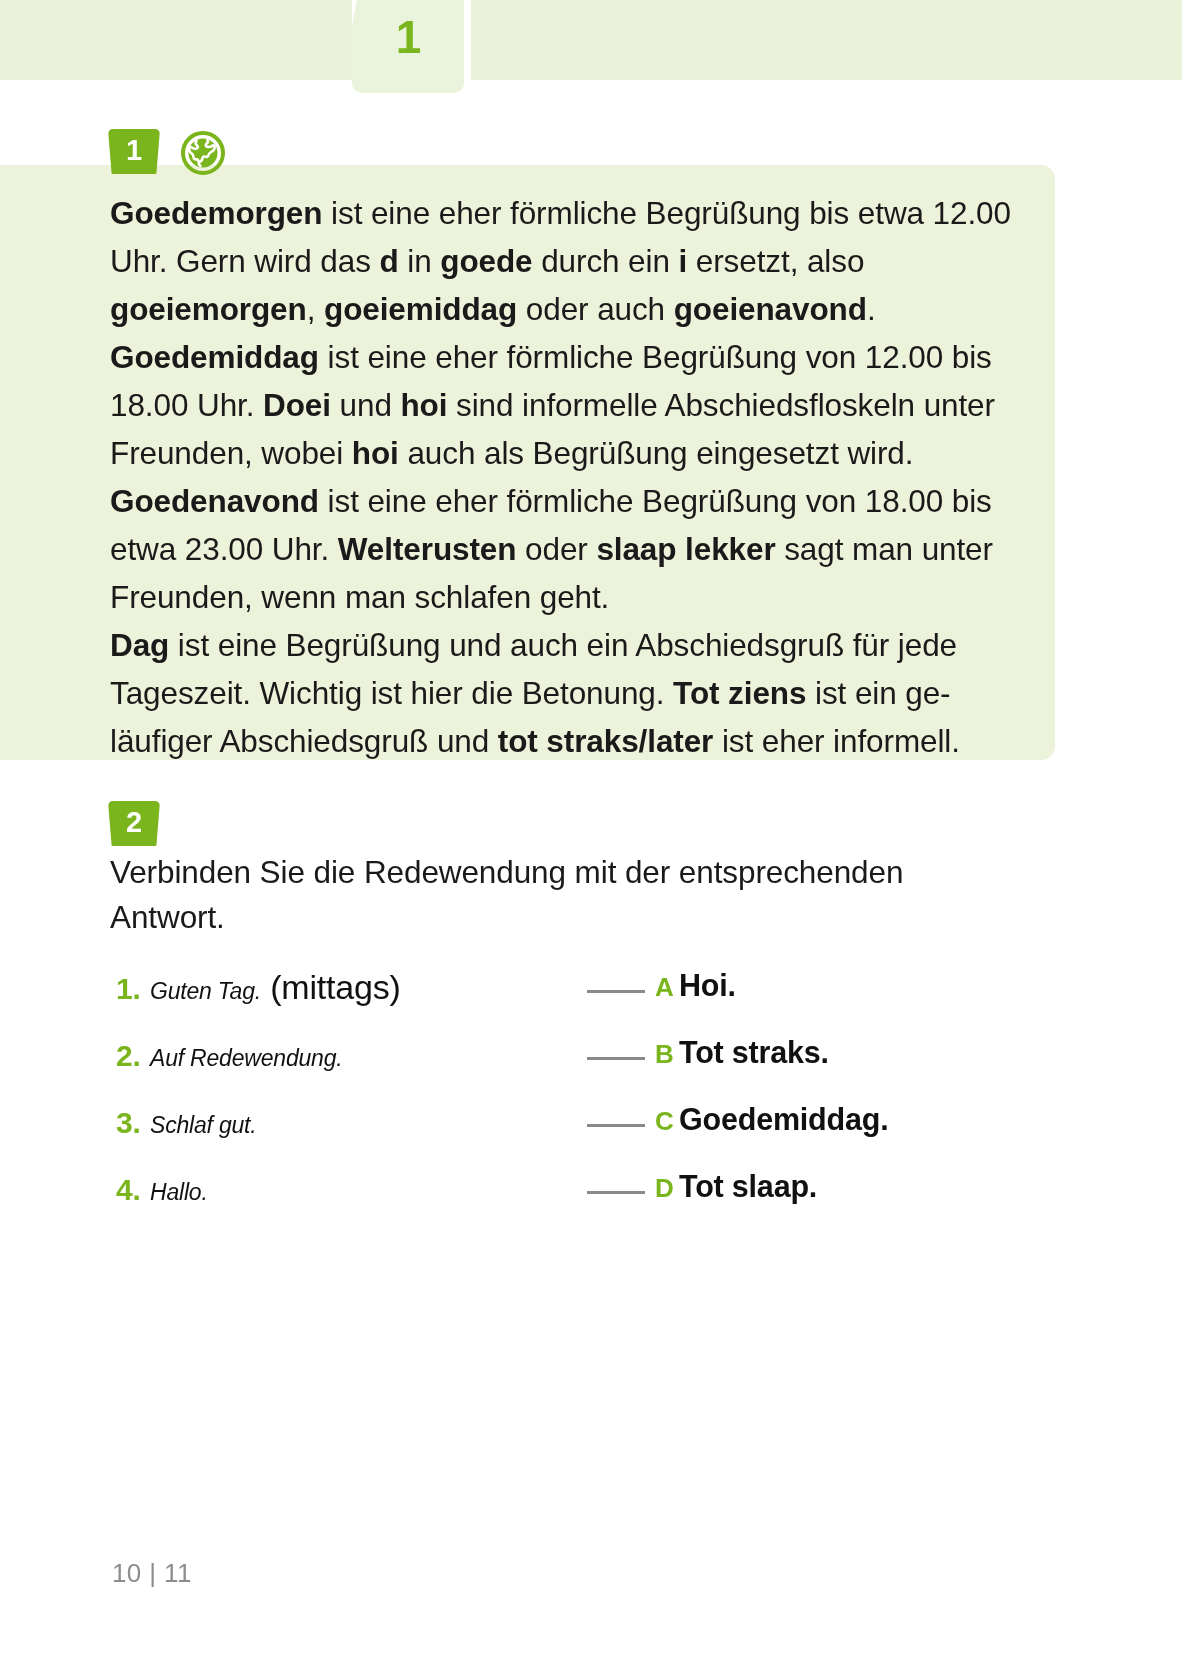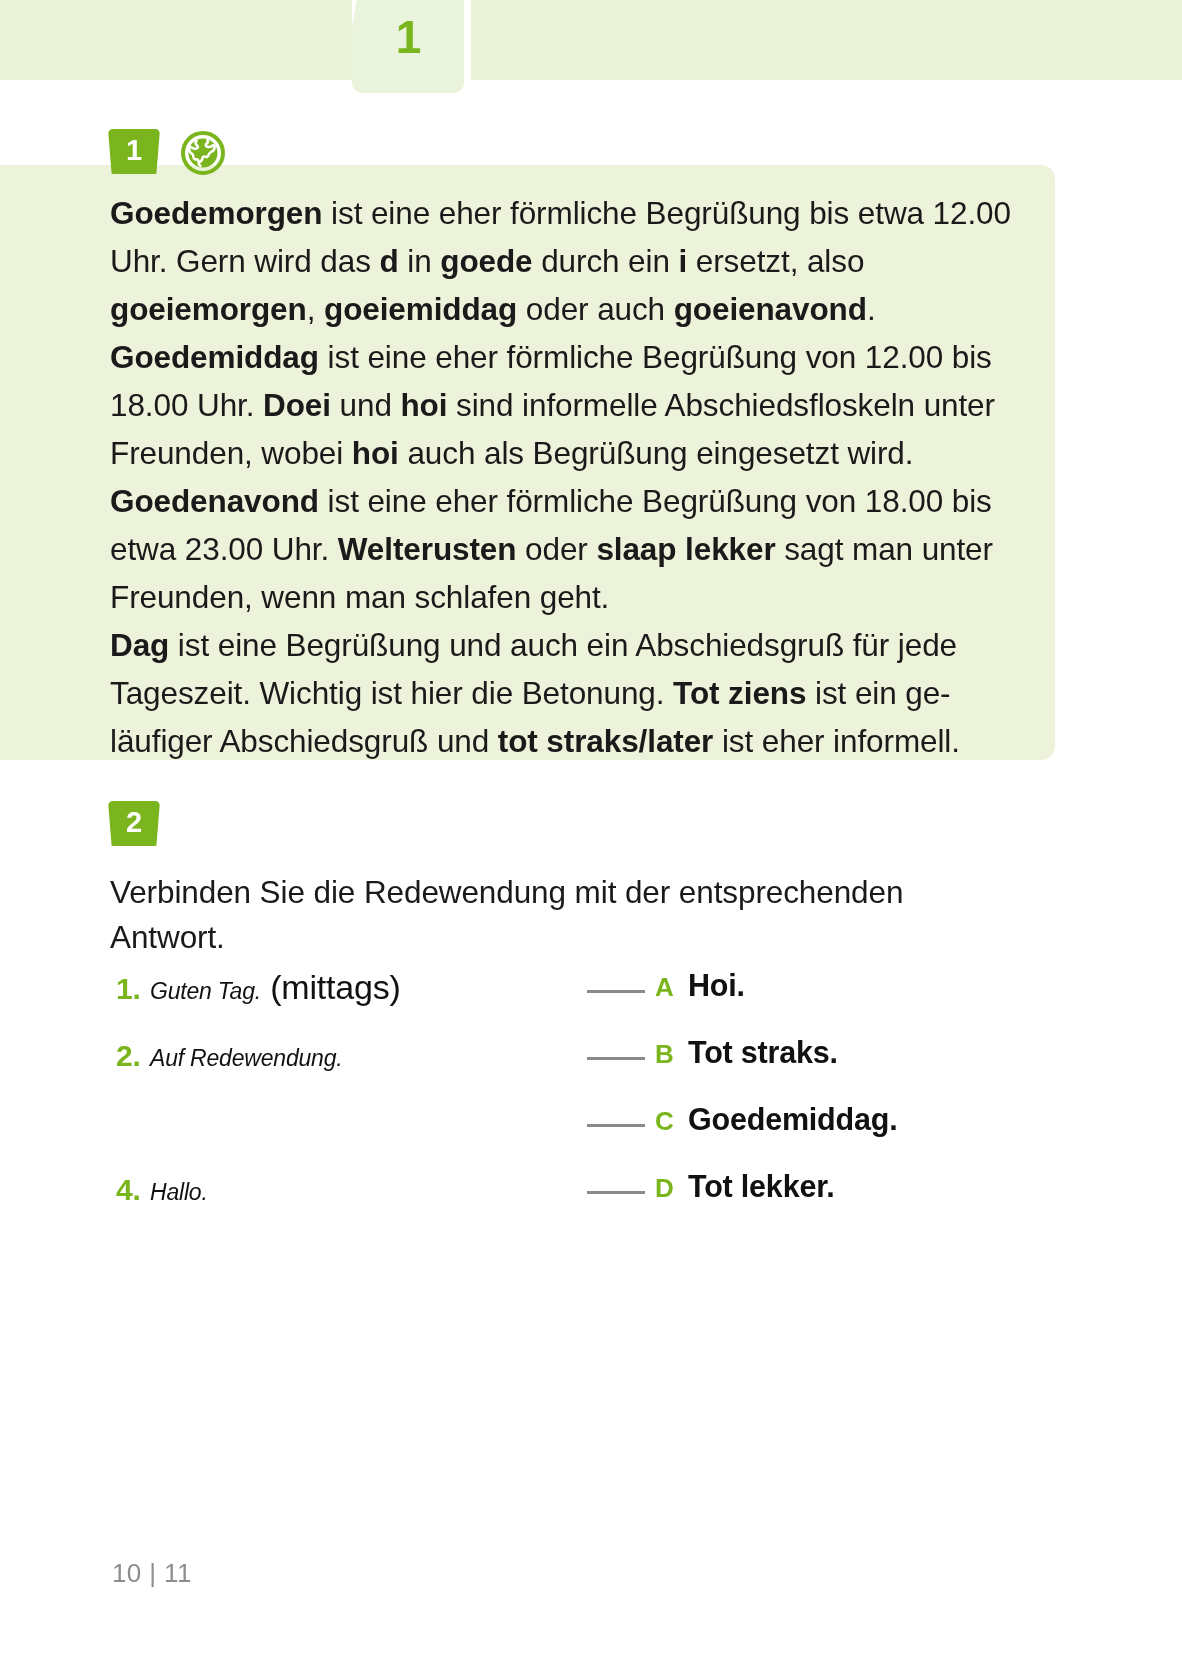--- a/index.html
+++ b/index.html
@@ -114,21 +114,21 @@
     line-height: 48px;
     color: #1a1a1a;
     letter-spacing: -0.1px;
   }
   .para b { font-weight: 700; }
 
   
   .instruction {
     position: absolute;
     left: 110px;
-    top: 870px;
+    top: 850px;
     width: 880px;
     font-size: 31.5px;
     line-height: 44.5px;
     color: #1a1a1a;
     letter-spacing: -0.1px;
   }
 
   
   .match {
     position: absolute;
@@ -190,21 +190,20 @@
     font-size: 26px;
     font-weight: 700;
     color: #7ab51d;
     letter-spacing: 0;
   }
   .right-text {
     font-size: 30.5px;
     font-weight: 700;
     color: #111111;
     letter-spacing: -0.2px;
-    margin-left: 9px;
   }
 
   
   .footer {
     position: absolute;
     left: 112px;
     top: 1558px;
     font-size: 26px;
     color: #8d8d8d;
     letter-spacing: 0.4px;
@@ -257,34 +256,37 @@
       <span class="num">2.</span><span class="left-text">Auf Redewendung.</span><span class="left-plain"></span>
     </div>
     <div class="right-col">
       <span class="answer-line"></span>
         <span class="letter">B</span>
         <span class="right-text">Tot straks.</span>
     </div>
   </div>
 
   <div class="match-row">
+    <div class="left-col">
+      <span class="num">3.</span><span class="left-text">Schlaf gut.</span><span class="left-plain"></span>
+    </div>
     <div class="right-col">
       <span class="answer-line"></span>
         <span class="letter">C</span>
         <span class="right-text">Goedemiddag.</span>
     </div>
   </div>
 
   <div class="match-row">
     <div class="left-col">
       <span class="num">4.</span><span class="left-text">Hallo.</span><span class="left-plain"></span>
     </div>
     <div class="right-col">
       <span class="answer-line"></span>
         <span class="letter">D</span>
-        <span class="right-text">Tot lekker.</span>
+        <span class="right-text">Tot slaap.</span>
     </div>
   </div>
 
 
 </div>
 
 <div class="footer">10 | 11</div>
 
 </body></html>

